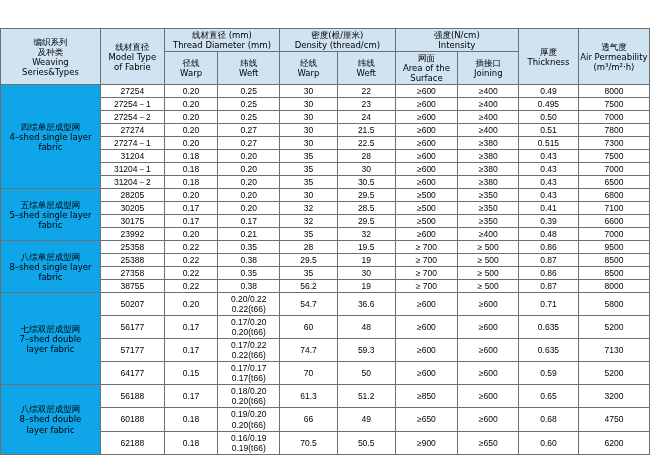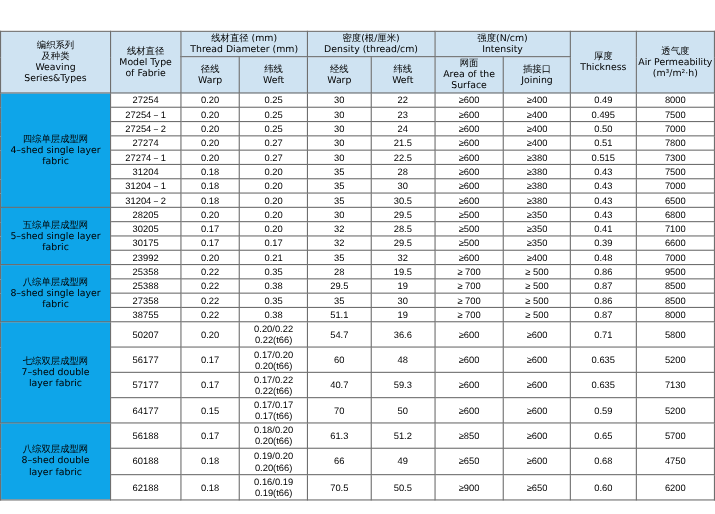--- a/index.html
+++ b/index.html
@@ -316,21 +316,21 @@
         <td>30</td>
         <td>≥ 700</td>
         <td>≥ 500</td>
         <td>0.86</td>
         <td>8500</td>
       </tr>
       <tr>
         <td class="model-cell">38755</td>
         <td>0.22</td>
         <td>0.38</td>
-        <td>51.1</td>
+        <td>56.2</td>
         <td>19</td>
         <td>≥ 700</td>
         <td>≥ 500</td>
         <td>0.87</td>
         <td>8000</td>
       </tr>
       <tr class="thick-top">
         <td rowspan="4" class="grp-cell cn">
           <div>七综双层成型网</div>
           <div>7–shed double</div>
@@ -363,21 +363,21 @@
         <td>0.635</td>
         <td>5200</td>
       </tr>
       <tr>
         <td class="model-cell">57177</td>
         <td>0.17</td>
         <td class="two-line">
           <div>0.17/0.22</div>
           <div>0.22(t66)</div>
         </td>
-        <td>40.7</td>
+        <td>74.7</td>
         <td>59.3</td>
         <td>≥600</td>
         <td>≥600</td>
         <td>0.635</td>
         <td>7130</td>
       </tr>
       <tr>
         <td class="model-cell">64177</td>
         <td>0.15</td>
         <td class="two-line">
@@ -401,21 +401,21 @@
         <td>0.17</td>
         <td class="two-line">
           <div>0.18/0.20</div>
           <div>0.20(t66)</div>
         </td>
         <td>61.3</td>
         <td>51.2</td>
         <td>≥850</td>
         <td>≥600</td>
         <td>0.65</td>
-        <td>5700</td>
+        <td>3200</td>
       </tr>
       <tr>
         <td class="model-cell">60188</td>
         <td>0.18</td>
         <td class="two-line">
           <div>0.19/0.20</div>
           <div>0.20(t66)</div>
         </td>
         <td>66</td>
         <td>49</td>

